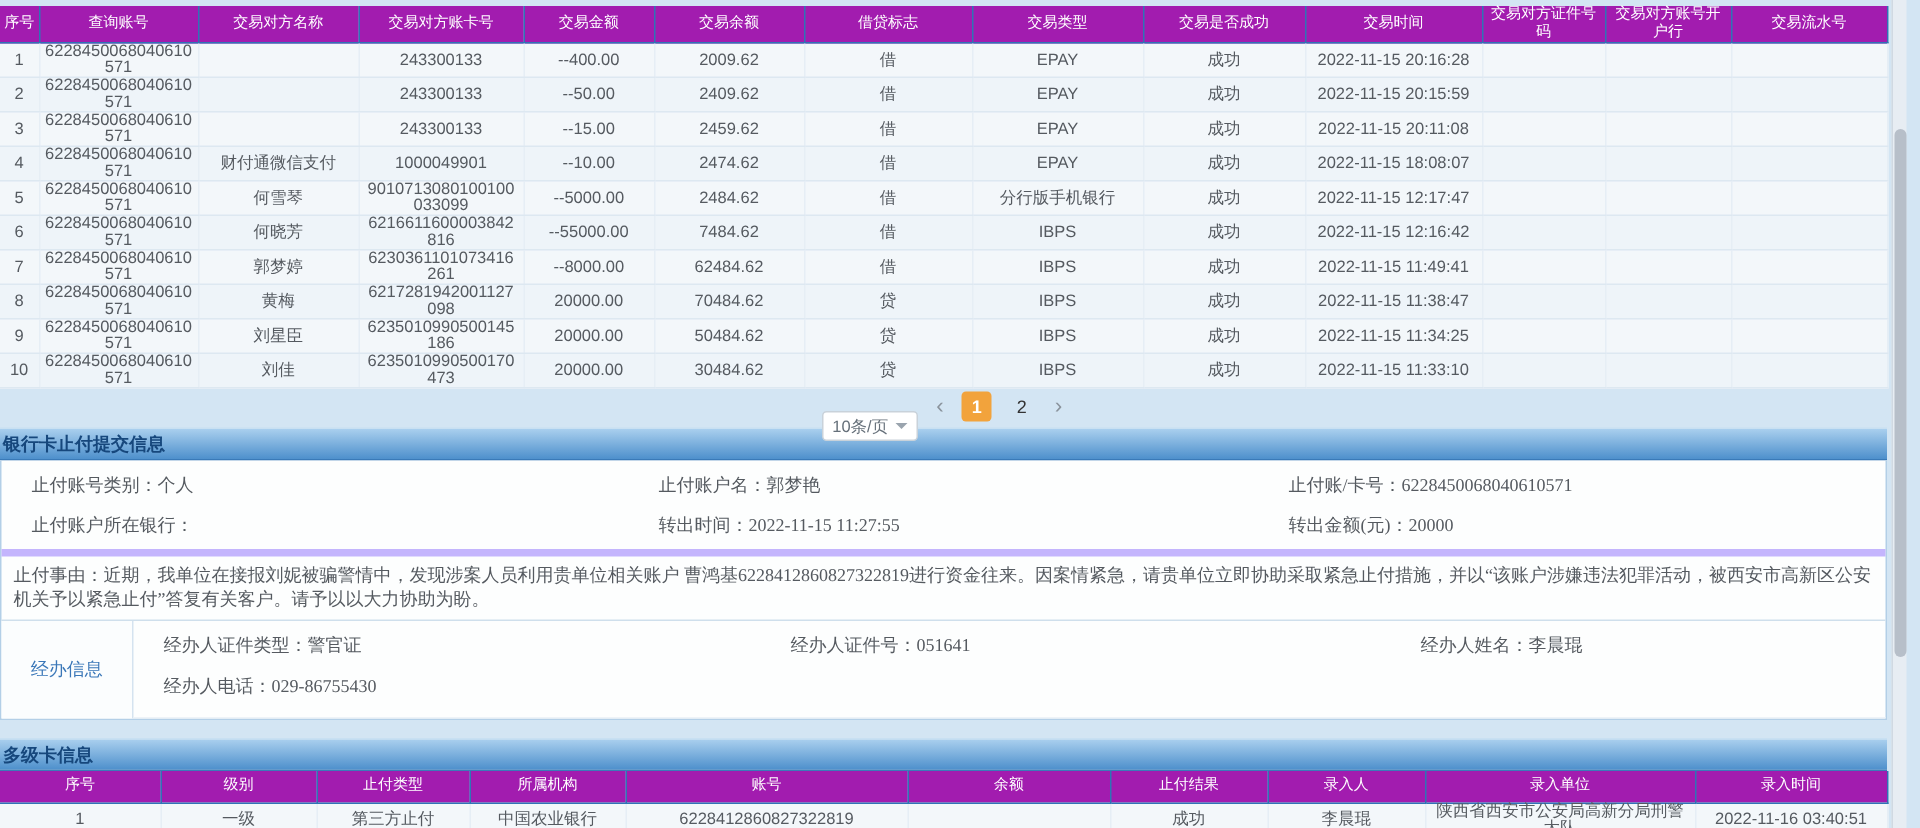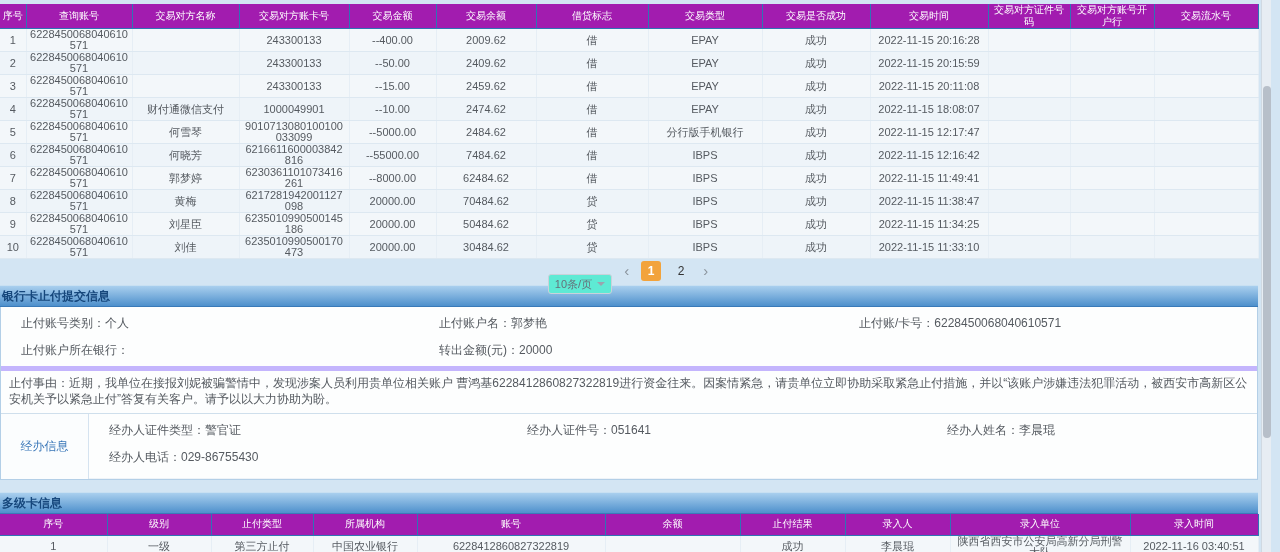--- a/index.html
+++ b/index.html
@@ -20,42 +20,42 @@
   table.grid tbody td {
     font-size:11px; line-height:11px; color:#555a60; text-align:center;
     padding:0 3px; border-bottom:1px solid #dde8f1; border-right:1px solid #e6eef5;
     word-break:break-all; vertical-align:middle;
   }
   table.grid tbody tr { height:22px; }
   table.grid tbody tr:nth-child(even) td { background:#eef4f9; }
   
   .pagination { width:1258px; height:24px; display:flex; align-items:center; justify-content:center; gap:10px; }
   .page-size {
-    background:#5eead4; border:1px solid #c9d2da; border-radius:3px; font-size:11px;
+    background:#ffffff; border:1px solid #c9d2da; border-radius:3px; font-size:11px;
     color:#66707a; padding:2px 6px; display:flex; align-items:center; gap:5px; height:20px; cursor:pointer;margin-top:26px;
   }
   .caret-down { width:0; height:0; border-left:4px solid transparent; border-right:4px solid transparent; border-top:4px solid #9aa4ae; }
   .page-arrow { font-size:15px; color:#8a939c; line-height:20px; padding:0 2px; cursor:pointer; }
   .page-num { width:20px; height:20px; display:flex; align-items:center; justify-content:center; font-size:12px; color:#333; cursor:pointer; }
   .page-num.current { background:#f2a33c; color:#fff; border-radius:3px; font-weight:bold; }
   
   .section-header {
     width:1258px; height:22px; margin-top:2px;
     background:linear-gradient(#a9cfee,#4e90cc);
     border-top:1px solid #c8e0f2; border-bottom:1px solid #3a7ab8;
     color:#16477c; font-weight:bold; font-size:12px; line-height:21px; padding-left:2px;
   }
   .panel { width:1258px; background:#fdfefe; border:1px solid #b3cfe7; border-top:none; }
   .group { display:flex; }
   .group + .group { border-top:1px solid #cfdfec; }
   .group-label {
     width:88px; flex:none; display:flex; align-items:center; justify-content:center;
     color:#3a77b8; font-size:12px; border-right:1px solid #d5e3f0; background:#fbfdfe;
   }
-  .group-content { flex:1; min-width:0; }
+  .group-content { flex:1; min-width:0;font-family:Liberation Serif, serif; }
   .fields-row { display:grid; grid-template-columns:418px 420px auto; padding:5px 0 5px 20px; }
   .field { font-size:12px; color:#555a60; line-height:22px; white-space:nowrap; overflow:hidden; }
   .reason-row { border-top:5px solid #c4b5fd; padding:4px 8px 6px 8px; }
   .reason-text { font-size:12px; color:#555a60; line-height:16px; }
   .pad-bottom { padding-bottom:10px; border-bottom:1px solid #eef3f8; }
   
   .bottom-table { width:1258px; }
   .bottom-table thead th { color:#d9ebfb; }
   .bottom-table tbody td { padding:1px 3px; }
   
@@ -273,20 +273,21 @@
 <div class="panel">
   <div class="group">
     <div class="group-content">
       <div class="fields-row">
         <span class="field">止付账号类别：个人</span>
         <span class="field">止付账户名：郭梦艳</span>
         <span class="field">止付账/卡号：6228450068040610571</span>
       </div>
       <div class="fields-row" style="padding-top:0;">
         <span class="field">止付账户所在银行：</span>
+        <span class="field">转出时间：2022-11-15 11:27:55</span>
         <span class="field">转出金额(元)：20000</span>
       </div>
       <div class="reason-row">
         <div class="reason-text">止付事由：近期，我单位在接报刘妮被骗警情中，发现涉案人员利用贵单位相关账户 曹鸿基6228412860827322819进行资金往来。因案情紧急，请贵单位立即协助采取紧急止付措施，并以“该账户涉嫌违法犯罪活动，被西安市高新区公安机关予以紧急止付”答复有关客户。请予以以大力协助为盼。</div>
       </div>
     </div>
   </div>
   <div class="group">
     <div class="group-label">经办信息</div>
     <div class="group-content">

